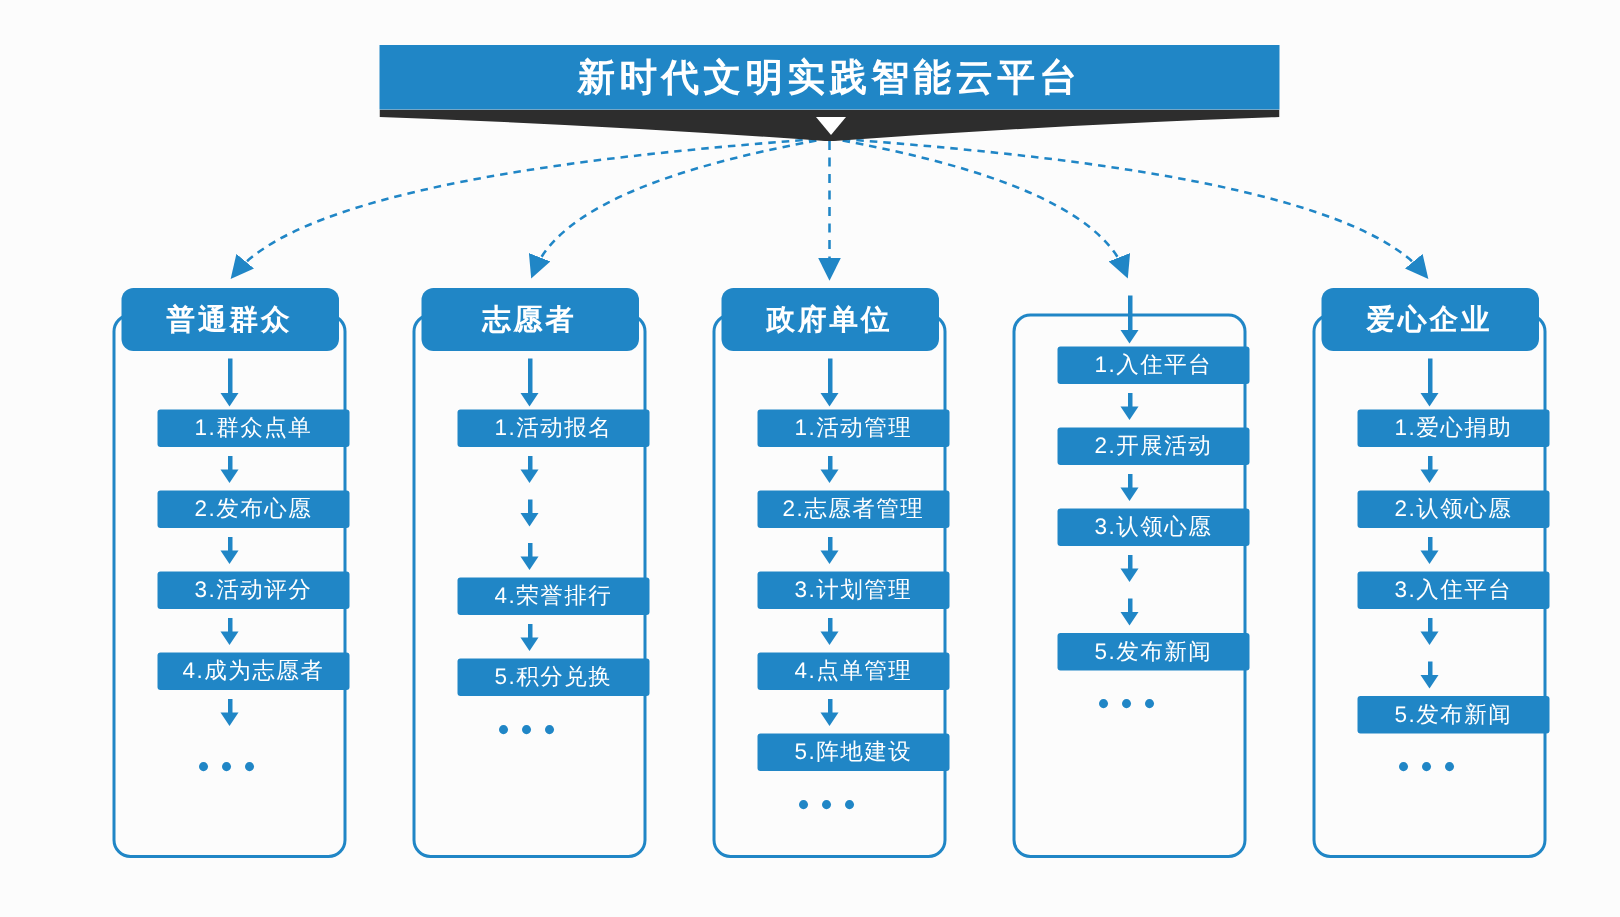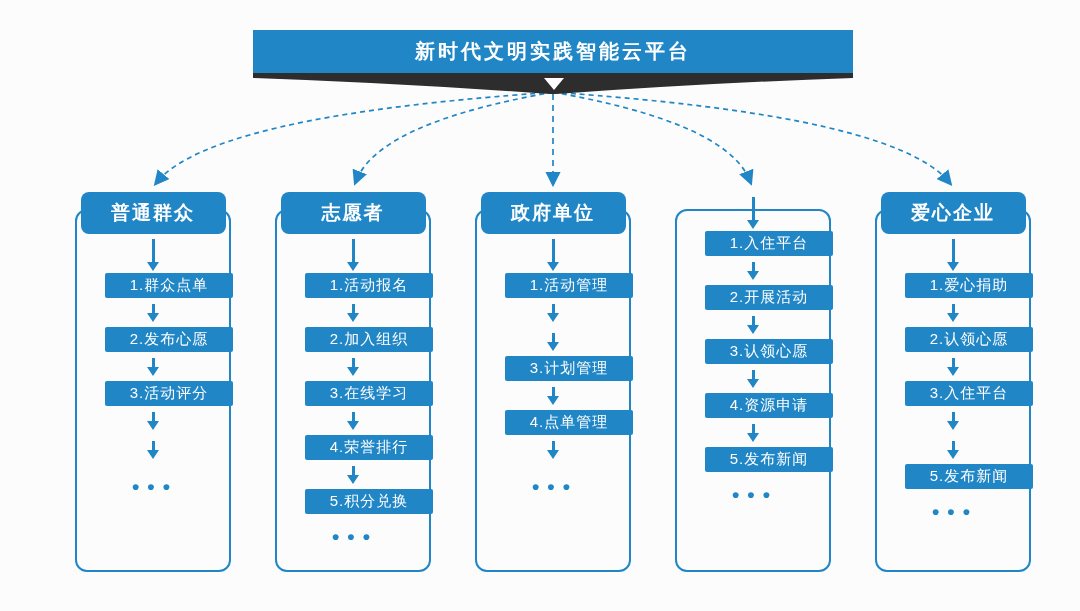--- a/index.html
+++ b/index.html
@@ -8,21 +8,21 @@
     background:#fcfcfc;
     font-family:"Liberation Sans","DejaVu Sans",sans-serif;
   }
   
   .banner{
     position:absolute;left:253px;top:30px;width:600px;height:43px;
     background:#2086c6;display:flex;align-items:center;justify-content:center;
     z-index:3;
   }
   .banner-title{
-    color:#ffffff;font-size:20px;font-weight:bold;letter-spacing:3px;white-space:nowrap;
+    color:#ffffff;font-size:25px;font-weight:bold;letter-spacing:3px;white-space:nowrap;
   }
   .ribbon-svg{position:absolute;left:253px;top:73px;width:600px;height:24px;z-index:2;}
   
   .connectors{position:absolute;left:0;top:80px;width:1080px;height:118px;z-index:1;}
   
   .columns{
     position:absolute;left:13px;top:192px;width:1080px;
     display:flex;justify-content:center;gap:44px;
   }
   .column{
@@ -110,20 +110,21 @@
       <div class="step">2.发布心愿</div>
       <div class="arrow short">
           <div class="stem"></div>
           <div class="head"></div>
         </div>
       <div class="step">3.活动评分</div>
       <div class="arrow short">
           <div class="stem"></div>
           <div class="head"></div>
         </div>
+      <div class="step">4.成为志愿者</div>
       <div class="arrow short">
           <div class="stem"></div>
           <div class="head"></div>
         </div>
       <div class="dots">•••</div>
     </div>
   </div>
 
   <div class="column">
     <div class="column-outline"></div>
@@ -133,26 +134,24 @@
     <div class="flow">
       <div class="arrow long">
           <div class="stem"></div>
           <div class="head"></div>
         </div>
       <div class="step">1.活动报名</div>
       <div class="arrow short">
           <div class="stem"></div>
           <div class="head"></div>
         </div>
-      <div class="step">2.加入组织</div>
-      <div class="arrow short">
-          <div class="stem"></div>
-          <div class="head"></div>
-        </div>
-      <div class="step">3.在线学习</div>
+      <div class="arrow short">
+          <div class="stem"></div>
+          <div class="head"></div>
+        </div>
       <div class="arrow short">
           <div class="stem"></div>
           <div class="head"></div>
         </div>
       <div class="step">4.荣誉排行</div>
       <div class="arrow short">
           <div class="stem"></div>
           <div class="head"></div>
         </div>
       <div class="step">5.积分兑换</div>
@@ -168,34 +167,36 @@
     <div class="flow">
       <div class="arrow long">
           <div class="stem"></div>
           <div class="head"></div>
         </div>
       <div class="step">1.活动管理</div>
       <div class="arrow short">
           <div class="stem"></div>
           <div class="head"></div>
         </div>
+      <div class="step">2.志愿者管理</div>
       <div class="arrow short">
           <div class="stem"></div>
           <div class="head"></div>
         </div>
       <div class="step">3.计划管理</div>
       <div class="arrow short">
           <div class="stem"></div>
           <div class="head"></div>
         </div>
       <div class="step">4.点单管理</div>
       <div class="arrow short">
           <div class="stem"></div>
           <div class="head"></div>
         </div>
+      <div class="step">5.阵地建设</div>
       <div class="dots">•••</div>
     </div>
   </div>
 
   <div class="column">
     <div class="column-outline"></div>
     <div class="flow">
       <div class="arrow long">
           <div class="stem"></div>
           <div class="head"></div>
@@ -208,21 +209,20 @@
       <div class="step">2.开展活动</div>
       <div class="arrow short">
           <div class="stem"></div>
           <div class="head"></div>
         </div>
       <div class="step">3.认领心愿</div>
       <div class="arrow short">
           <div class="stem"></div>
           <div class="head"></div>
         </div>
-      <div class="step">4.资源申请</div>
       <div class="arrow short">
           <div class="stem"></div>
           <div class="head"></div>
         </div>
       <div class="step">5.发布新闻</div>
       <div class="dots">•••</div>
     </div>
   </div>
 
   <div class="column">

